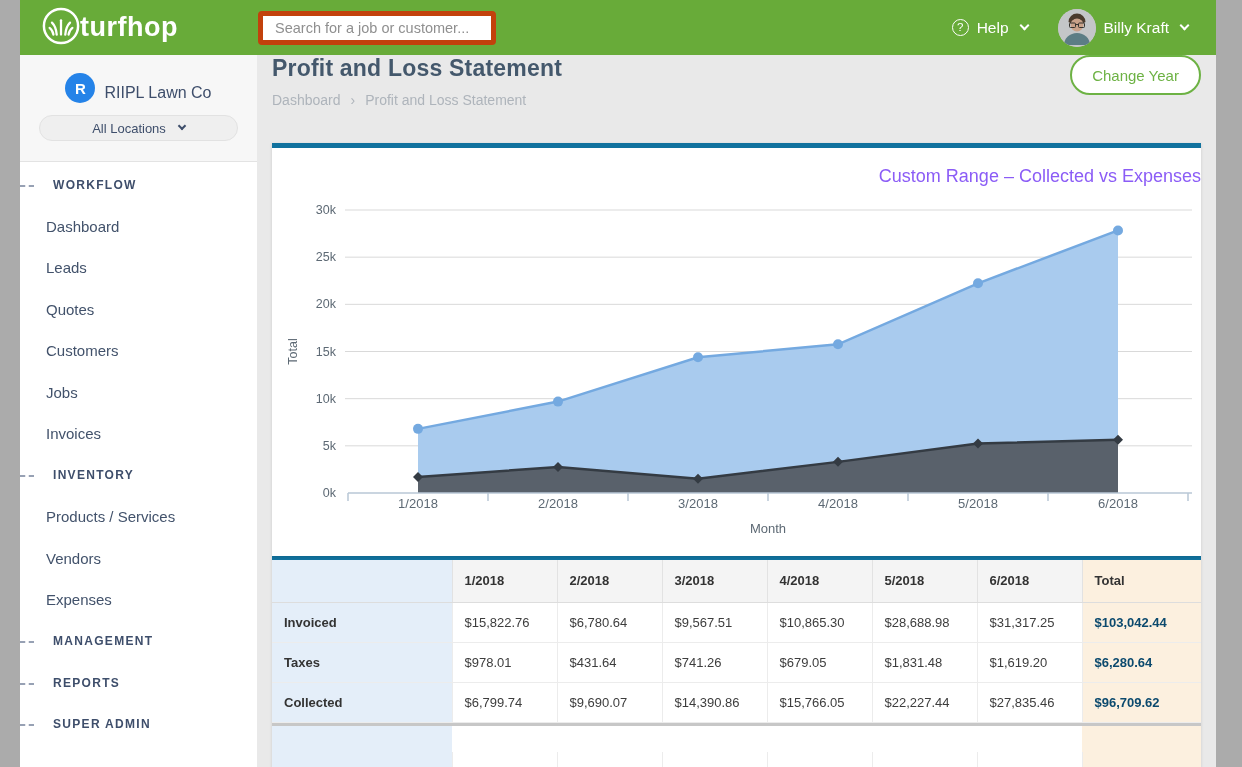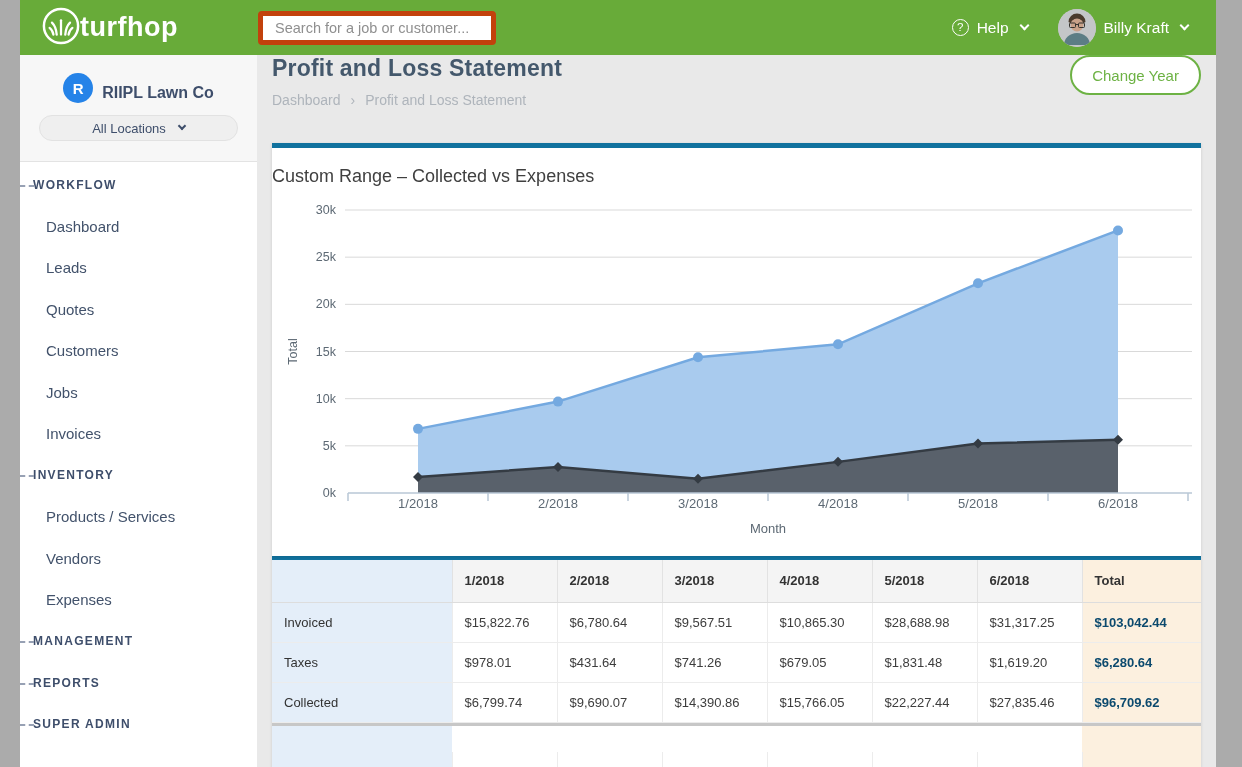--- a/index.html
+++ b/index.html
@@ -35,57 +35,57 @@
 
   
   .body-row { flex:1; display:flex; min-height:0; }
 
   
   .sidebar { flex:0 0 237px; background:#fff; display:flex; flex-direction:column; }
   .side-top { height:107px; background:#f7f7f7; border-bottom:1px solid #e3e3e3; }
   .company { display:flex; align-items:center; justify-content:center; gap:9px; margin-top:18px; }
   .company-badge { width:30px; height:30px; border-radius:50%; background:#2583e8; color:#fff;
                    font-size:15px; font-weight:bold; display:flex; align-items:center; justify-content:center; }
-  .company-name { color:#3e4e6b; font-size:16px; font-weight:700;margin-top:10px; }
+  .company-name { color:#3e4e6b; font-size:16px; font-weight:400;margin-top:10px; }
   .locations { margin:12px auto 0; width:199px; height:26px; border-radius:13px; background:#efefef;
                border:1px solid #e2e2e2; color:#3e4e6b; font-size:13px; display:flex; align-items:center;
                justify-content:center; gap:9px; cursor:pointer; font-family:"Liberation Sans", sans-serif; }
   .locations .chev { border-color:#3e4e6b; width:6px; height:6px; }
   .menu { padding-top:2px; }
   .menu-row { height:41.5px; display:flex; align-items:center; cursor:pointer; }
-  .menu-section { padding-left:13px; font-size:12px; font-weight:700; letter-spacing:1.3px;
+  .menu-section { padding-left:33px; font-size:12px; font-weight:700; letter-spacing:1.3px;
                   color:#3e4e6b; position:relative; }
   .dash { position:absolute; left:0; top:50%; width:14px; border-top:2px dashed #97a1b4; }
   .menu-item { padding-left:26px; font-size:15px; color:#42526b; }
 
   
   .content { flex:1; padding:0 15px; min-width:0; }
   .page-head { height:88px; display:flex; justify-content:space-between; align-items:flex-start; }
   .page-title { margin:0; font-size:23px; font-weight:700; color:#44586c; letter-spacing:.2px; }
   .breadcrumb { margin-top:10px; font-size:14px; color:#aeb4bb; display:flex; gap:10px; }
   .crumb-link { cursor:pointer; }
   .change-year { width:131px; height:40px; border-radius:20px; background:#fff; border:2px solid #6db244;
                  color:#6db244; font-size:15px; cursor:pointer; font-family:"Liberation Sans", sans-serif; }
 
   .card { background:#fff; border-top:5px solid #11729e; box-shadow:0 1px 3px rgba(0,0,0,.12); width:929px; }
   .chart-card { height:413px; position:relative; }
-  .chart-title { position:absolute; top:18px; left:0; right:0; text-align:left;
-                 font-size:18px; color:#404040; }
+  .chart-title { position:absolute; top:18px; left:0; right:0; text-align:right;
+                 font-size:18px; color:#8b5cf6; }
   .chart-card svg { position:absolute; left:0; top:0; display:block; }
   svg text.tick { font-size:12.5px; fill:#5d6974; font-family:"Liberation Sans", sans-serif; }
   svg text.xlab { font-size:13px; fill:#5d6974; font-family:"Liberation Sans", sans-serif; }
 
   .table-card { border-top-width:4px; height:240px; overflow:hidden; }
   table { border-collapse:collapse; width:929px; table-layout:fixed; font-size:13px; }
   th { height:42px; text-align:left; padding-left:12px; background:#f4f4f4; font-weight:700; color:#333;
        border-right:1px solid #e2e2e2; border-bottom:1px solid #ddd; }
   td { height:40px; padding-left:12px; background:#fff; color:#3d3d3d;
        border-right:1px solid #ececec; border-bottom:1px solid #ececec; }
   th.lbl, td.lbl { background:#e4eef9; }
-  td.lbl { font-weight:400; color:#333; }
+  td.lbl { font-weight:700; color:#333; }
   th.tot, td.tot { background:#fcf0df; }
   td.tot { font-weight:700; color:#0c4a6e;margin-left:16px; }
   th:last-child, td:last-child { border-right:none; }
   tr.divider td { height:4px; padding:0; background:#c7c7c7; border:none; }
   tr.spacer td { height:26px; border:none; background:#fff; }
   tr.spacer td.lbl { background:#e4eef9; }
   tr.spacer td.tot { background:#fcf0df; }
 </style>
 </head>
 <body>

